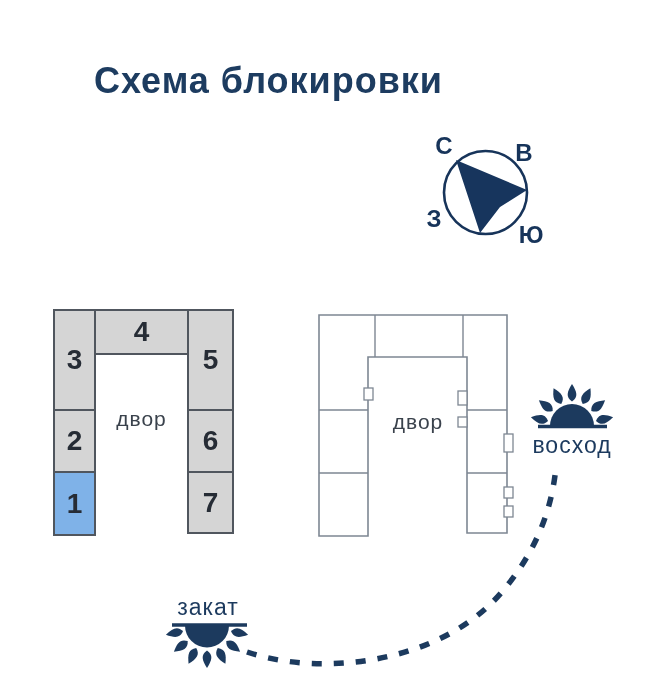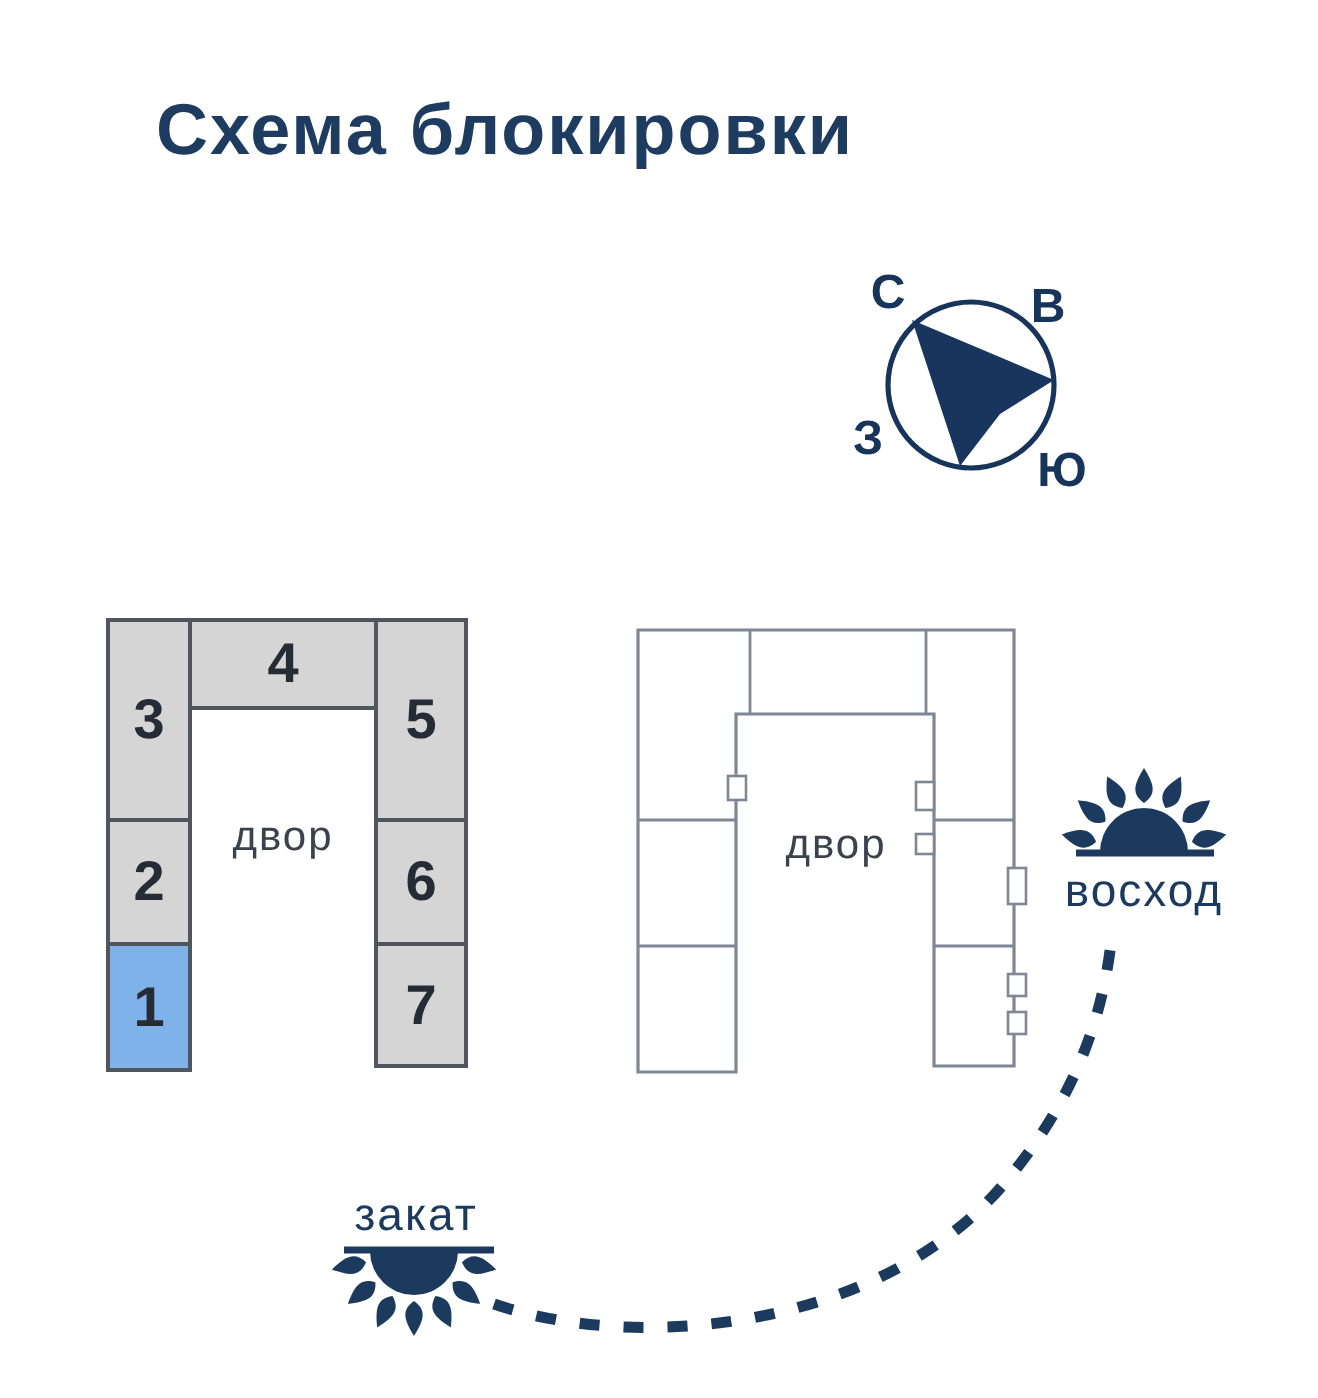--- a/index.html
+++ b/index.html
@@ -1,21 +1,21 @@
 <!DOCTYPE html>
 <html><head>
 <meta charset="utf-8">
 <style>
   html,body{margin:0;padding:0;background:#fff;}
   #canvas{
     position:relative;width:659px;height:699px;background:#ffffff;
     font-family:"Liberation Sans",sans-serif;overflow:hidden;
   }
   .title{
-    position:absolute;left:78px;top:44px;margin:0;
+    position:absolute;left:78px;top:44px;margin:16px;
     font-size:36px;font-weight:700;color:#1d3c60;letter-spacing:1px;
   }
   
   .blk{
     position:absolute;background:#d5d5d5;border:2px solid #50565e;
     box-sizing:border-box;display:flex;align-items:center;justify-content:center;
     font-weight:700;font-size:28px;color:#262c35;cursor:pointer;
   }
   .blk.hl{background:#7fb2e8;}
   .b3{left:53px;top:309px;width:43px;height:102px;}

